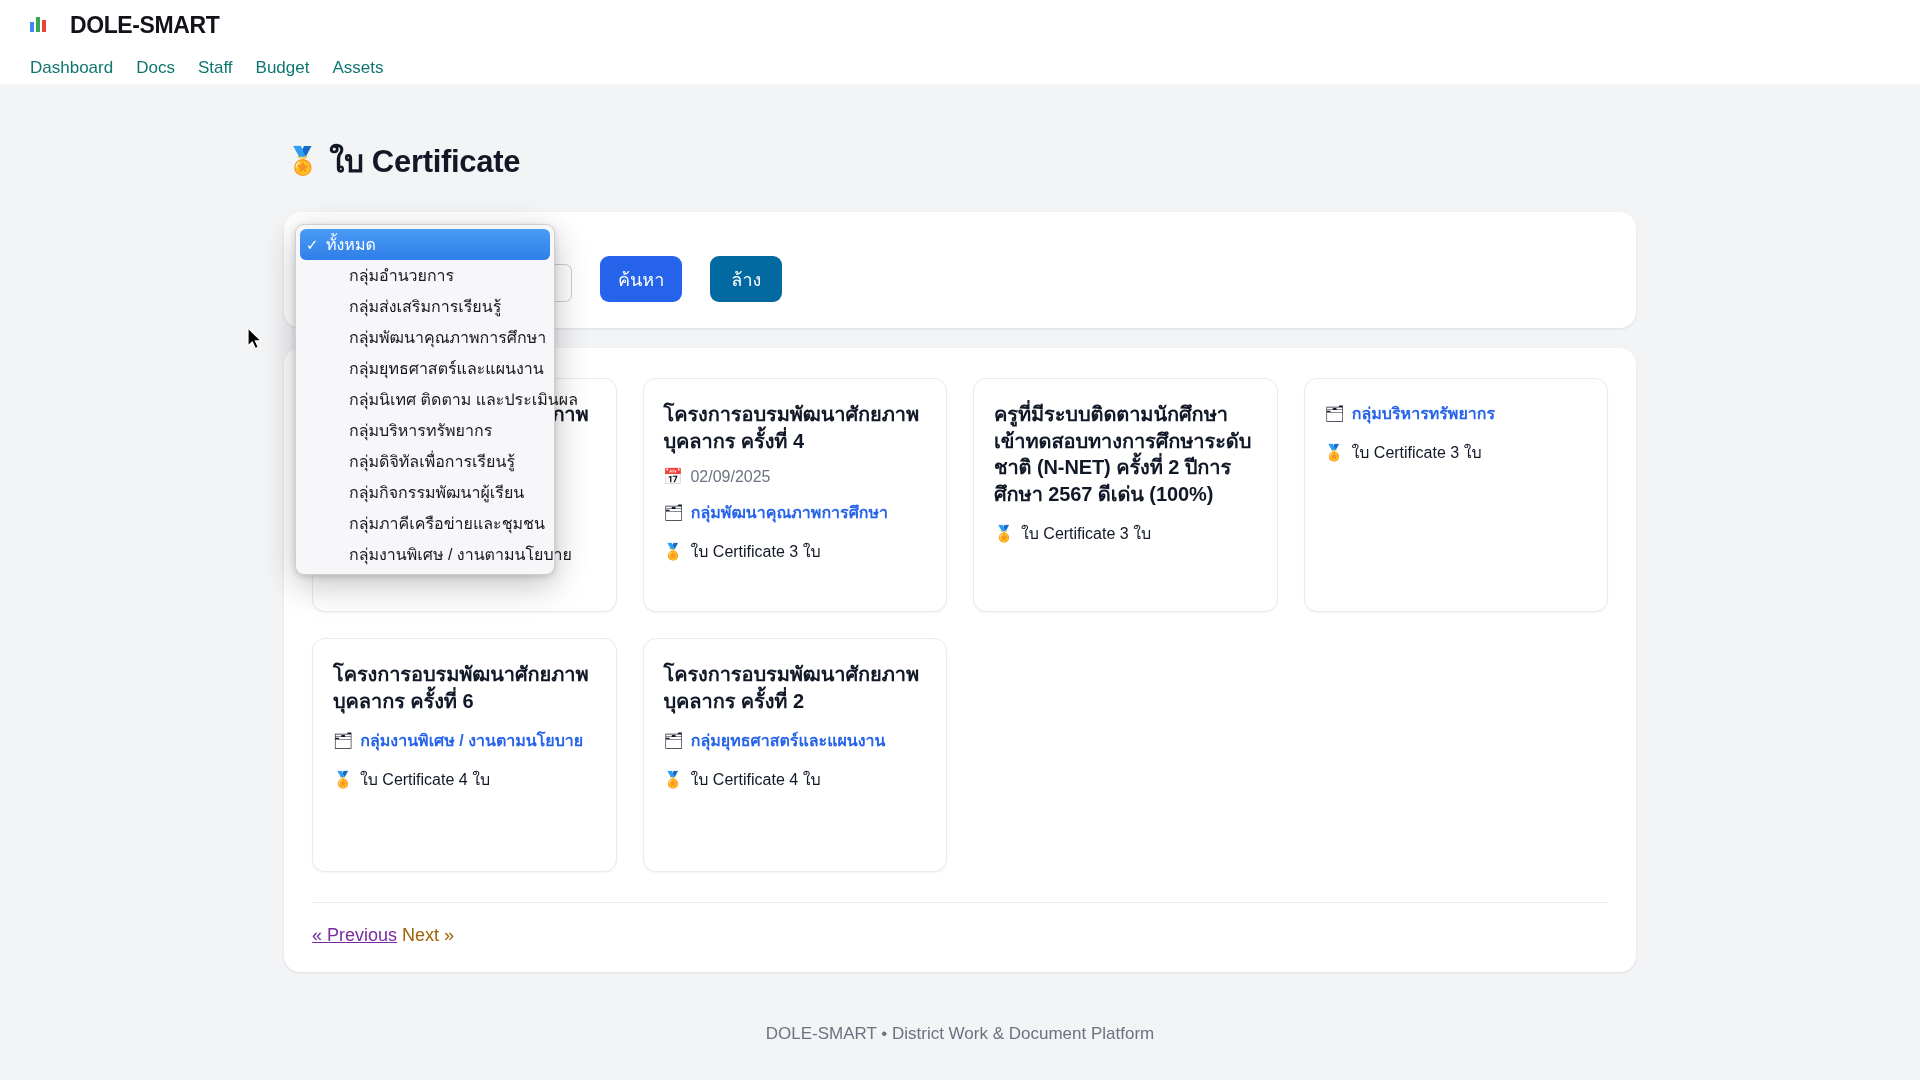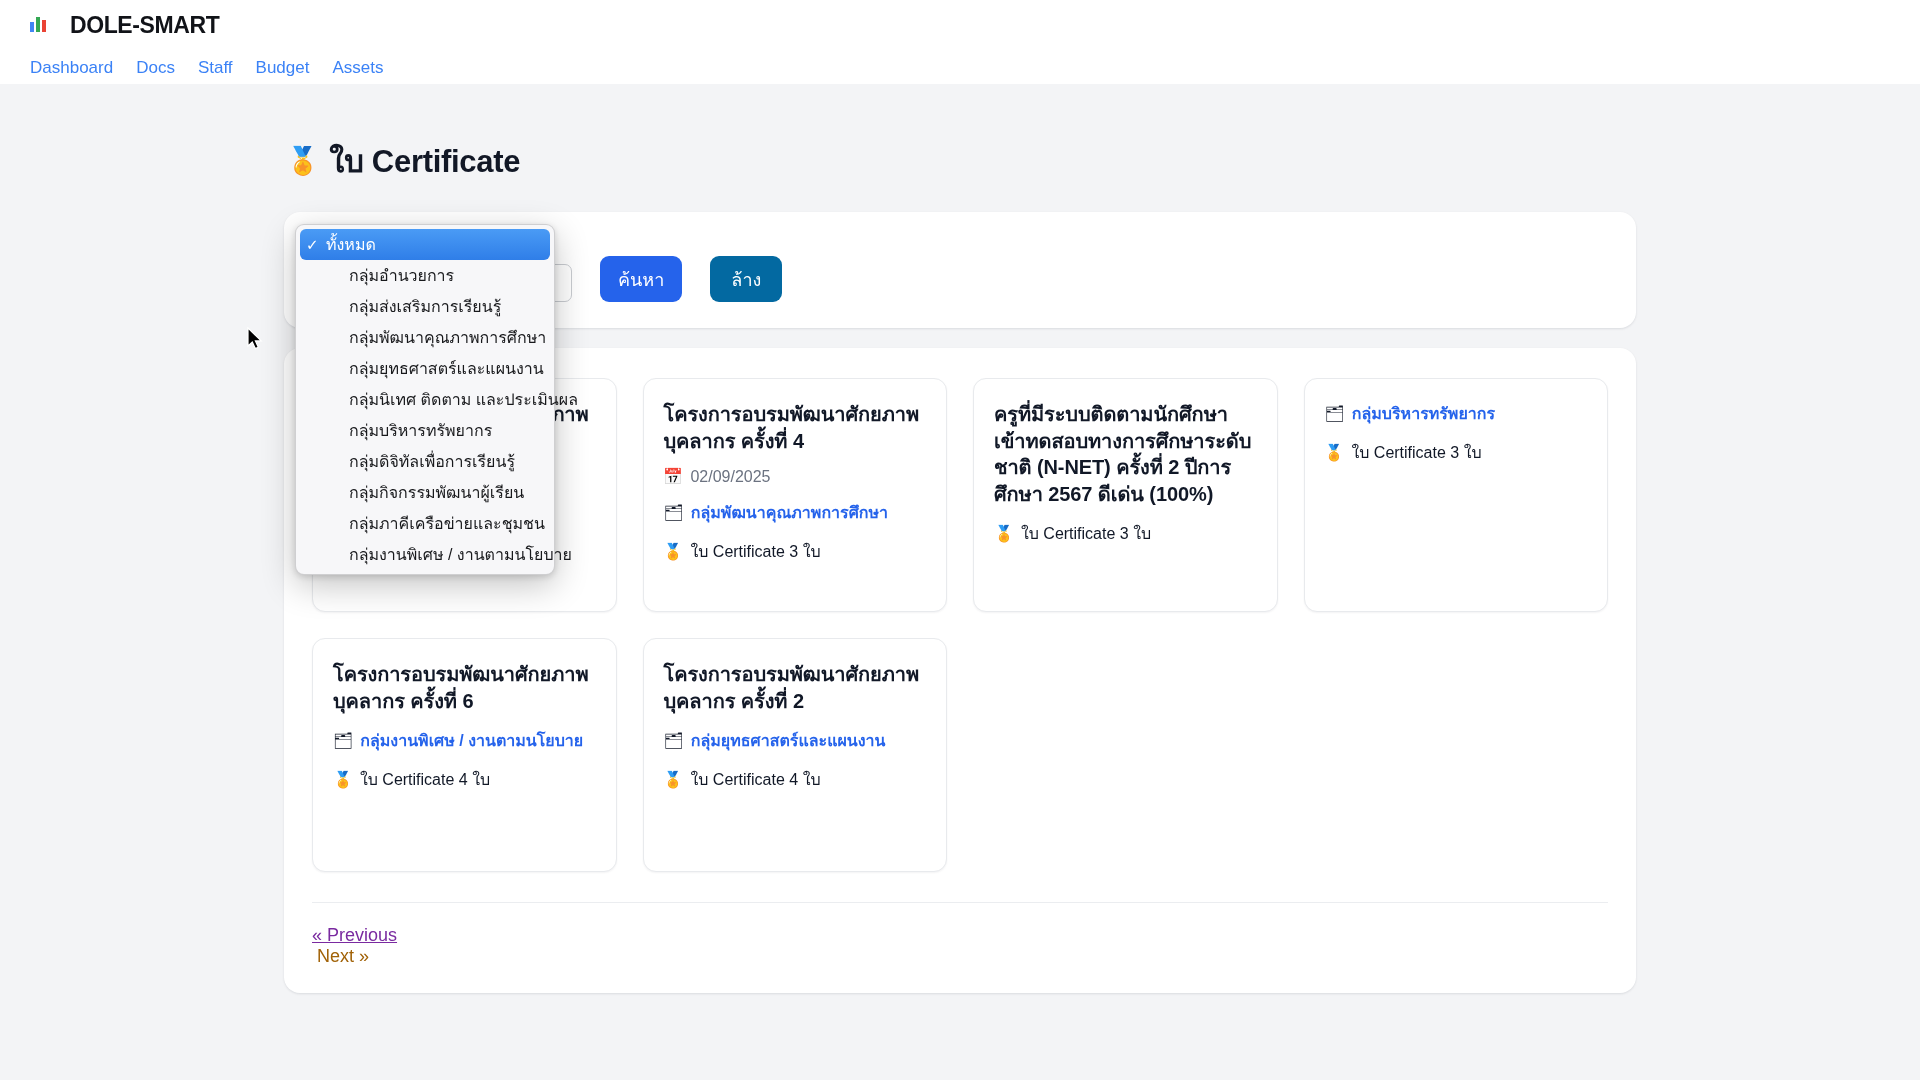--- a/index.html
+++ b/index.html
@@ -39,21 +39,21 @@
     letter-spacing: -0.4px;
     color: #111318;
   }
   .navlinks {
     display: flex;
     gap: 23px;
     padding-left: 2px;
   }
   .navlink {
     font-size: 17px;
-    color: #3b82f6;
+    color: #0f766e;
     text-decoration: none;
     cursor: pointer;
   }
 
   
   .page {
     background: #f3f4f6;
     width: 1920px;
     height: 996px;
     padding-top: 32px;
@@ -220,21 +220,20 @@
   .cert-count { color: #111827; }
   .emoji { font-size: 16px; line-height: 1; }
 
   .pager {
     margin-top: 30px;
     padding-top: 22px;
     border-top: 1px solid #ebedf0;
     font-size: 18px;
     display: flex;
     align-items: baseline;
-    flex-direction: column;
   }
   .pager a.prev {
     color: #7a2aa0;
     text-decoration: underline;
     cursor: pointer;
   }
   .pager .next {
     color: #a16207;
     padding-left: 5px;
   }
@@ -409,14 +408,15 @@
         </div>
 
       </div>
 
       <div class="pager">
         <a class="prev">« Previous</a>
         <span class="next">Next »</span>
       </div>
     </div>
 
+    <div class="footer">DOLE-SMART • District Work &amp; Document Platform</div>
   </div>
 </div>
 
 </body></html>

